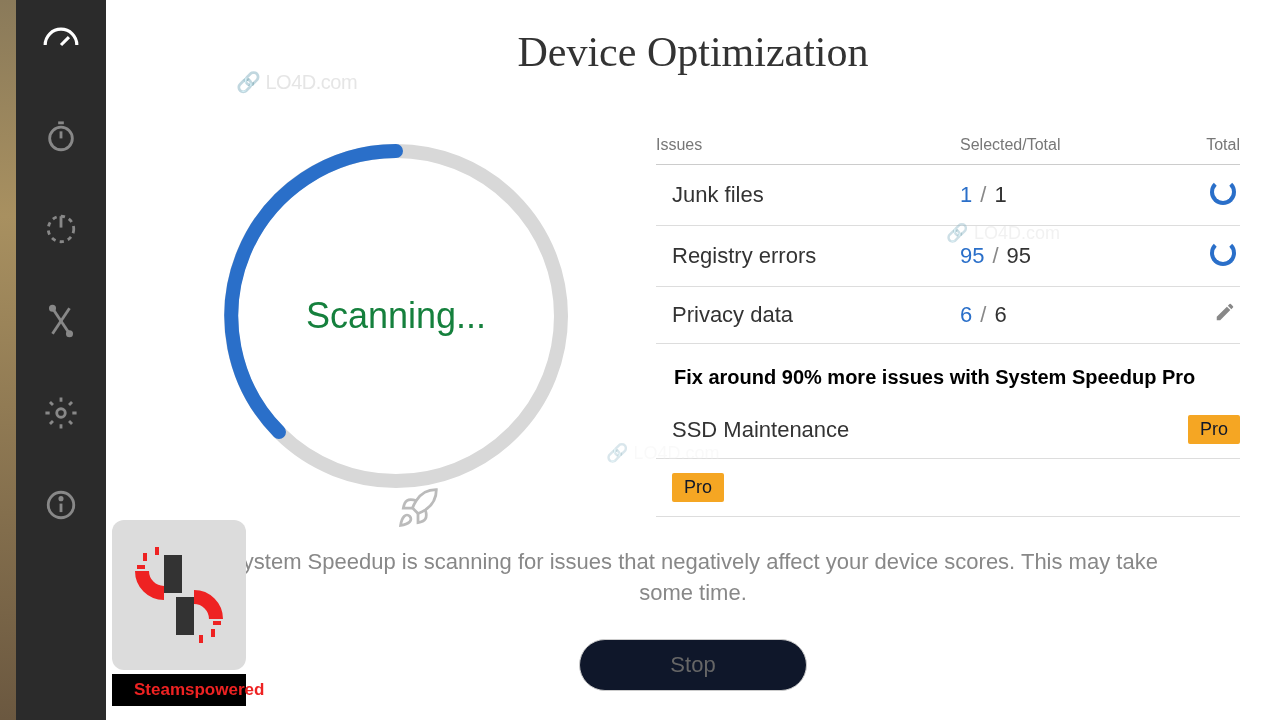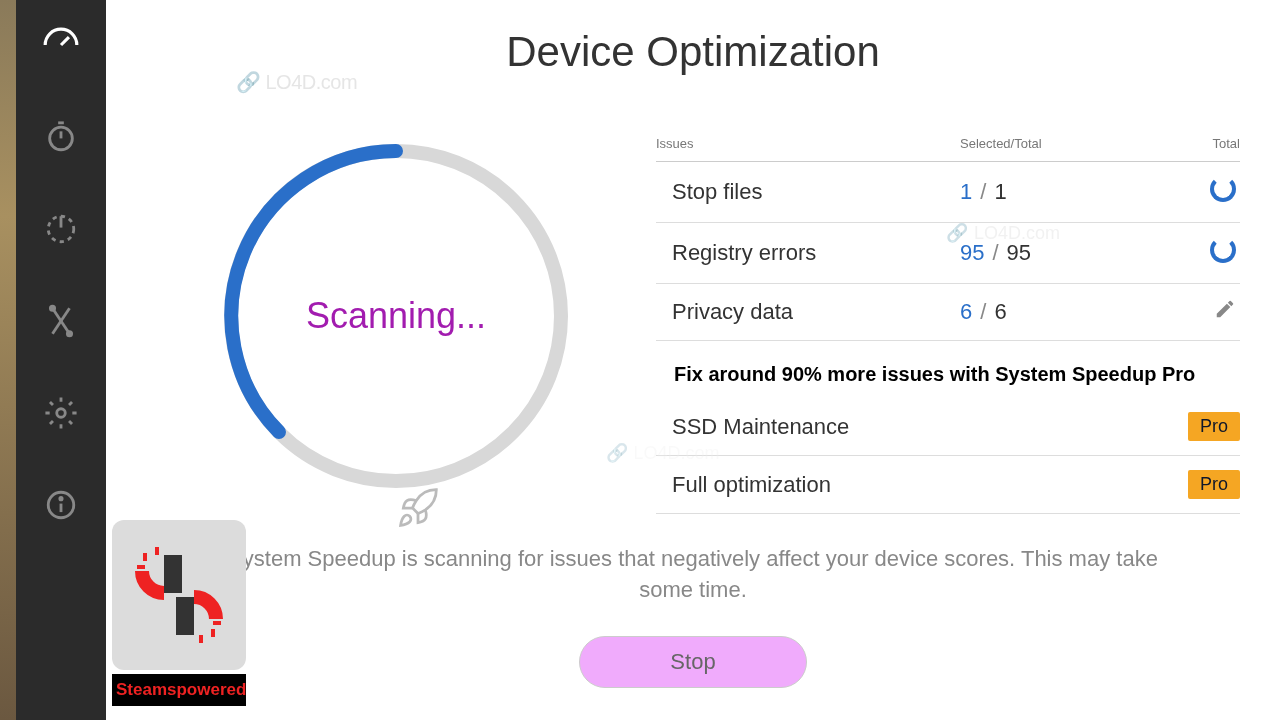--- a/index.html
+++ b/index.html
@@ -2,53 +2,53 @@
 <html><head>
 <meta charset="utf-8">
 <style>
 * { margin: 0; padding: 0; box-sizing: border-box; }
 body { width: 1280px; height: 720px; overflow: hidden; font-family: -apple-system, BlinkMacSystemFont, 'Segoe UI', sans-serif; position: relative; }
 .bg-left { position: absolute; left: 0; top: 0; width: 16px; height: 720px; background: linear-gradient(180deg, #8a7a5a 0%, #a89060 30%, #6b5840 100%); }
 .sidebar { position: absolute; left: 16px; top: 0; width: 90px; height: 720px; background: #2b2b2b; display: flex; flex-direction: column; align-items: center; padding-top: 25px; gap: 52px; }
 .sidebar-item { width: 40px; height: 40px; display: flex; align-items: center; justify-content: center; color: #888; cursor: pointer; }
 .sidebar-item.active { color: #fff; }
 .main { position: absolute; left: 106px; top: 0; right: 0; height: 720px; background: #fff; padding: 20px 40px 0 40px; }
-.title { text-align: center; font-size: 42px; font-weight: 400; color: #333; margin-top: 8px; }
+.title { text-align: center; font-size: 42px; font-weight: 400; color: #333; margin-top: 8px; font-family: Liberation Serif, serif; }
 .watermark1 { position: absolute; left: 130px; top: 70px; font-size: 20px; color: #ccc; font-weight: 500; letter-spacing: -0.5px; opacity: 0.5; }
 .watermark2 { position: absolute; right: 220px; top: 222px; font-size: 18px; color: #ddd; font-weight: 500; opacity: 0.4; }
 .watermark3 { position: absolute; left: 500px; top: 442px; font-size: 18px; color: #eee; font-weight: 500; opacity: 0.3; }
 .content { display: flex; margin-top: 60px; }
 .left-panel { width: 500px; position: relative; display: flex; flex-direction: column; align-items: center; }
 .scan-ring { position: relative; width: 360px; height: 360px; }
 .scan-ring svg { position: absolute; top: 0; left: 0; }
-.scan-text { position: absolute; top: 50%; left: 50%; transform: translate(-50%, -50%); font-size: 36px; color: #a21caf; }
+.scan-text { position: absolute; top: 50%; left: 50%; transform: translate(-50%, -50%); font-size: 36px; color: #15803d; }
 .rocket { position: absolute; bottom: 10px; left: 50%; transform: translateX(-50%); color: #bbb; }
 .right-panel { flex: 1; padding-left: 10px; }
-.table-header { display: flex; padding-bottom: 10px; border-bottom: 1px solid #ccc; color: #777; font-size: 13px; }
+.table-header { display: flex; padding-bottom: 10px; border-bottom: 1px solid #ccc; color: #777; font-size: 16px; }
 .col-issues { flex: 1; }
 .col-selected { width: 200px; text-align: left; margin-left: 36px; }
 .col-edit { width: 80px; text-align: right; }
 .table-row { display: flex; align-items: center; padding: 14px 0 14px 16px; border-bottom: 1px solid #ddd; font-size: 22px; color: #333; }
 .row-label { flex: 1; }
 .row-counts { width: 200px; text-align: left; }
 .row-selected { color: #2a6fc9; }
 .row-sep { color: #888; margin: 0 8px; }
 .row-total { color: #333; }
 .row-action { width: 80px; text-align: right; padding-right: 4px; }
 .spinner { display: inline-block; width: 26px; height: 26px; border: 4px solid #2a6fc9; border-top-color: transparent; border-radius: 50%; }
 .pencil { color: #888; }
 .promo-text { color: #000000; font-size: 20px; padding: 22px 0 12px 18px; font-weight: bold; }
 .pro-row { display: flex; align-items: center; padding: 14px 0 14px 16px; border-bottom: 1px solid #ddd; font-size: 22px; color: #333; }
 .pro-row .row-label { flex: 1; }
 .pro-badge { background: #f5a623; color: #0f172a; padding: 4px 12px; font-size: 18px; border-radius: 2px; }
 .status-text { text-align: center; font-size: 22px; color: #888; margin-top: 30px; padding: 0 60px; line-height: 1.4; }
-.stop-button { display: block; margin: 30px auto 0; padding: 12px 90px; background: #f0abfc; border: 1px solid #ccc; border-radius: 30px; font-size: 22px; color: #666; cursor: pointer; }
+.stop-button { display: block; margin: 30px auto 0; padding: 12px 90px; background: #0f172a; border: 1px solid #ccc; border-radius: 30px; font-size: 22px; color: #666; cursor: pointer; }
 .logo-card { position: absolute; left: 112px; bottom: 14px; width: 134px; }
 .logo-box { width: 134px; height: 150px; background: #dcdcdc; border-radius: 12px; display: flex; align-items: center; justify-content: center; }
-.logo-label { background: #000; color: #e22; text-align: center; padding: 6px 4px; border-radius: 0; font-weight: bold; font-size: 17px; margin-top: 4px; }
+.logo-label { background: #000; color: #e22; text-align: center; padding: 6px 22px; border-radius: 0; font-weight: bold; font-size: 17px; margin-top: 4px; }
 </style>
 </head>
 <body>
 
 <div class="bg-left"></div>
 
 <div class="sidebar">
   <div class="sidebar-item active">
     <svg width="38" height="38" viewBox="0 0 24 24" fill="none" stroke="currentColor" stroke-width="2">
         <path d="M12 2 A10 10 0 0 0 2 12"></path>
@@ -118,21 +118,21 @@
     </div>
 
     <div class="right-panel">
       <div class="table-header">
         <div class="col-issues">Issues</div>
         <div class="col-selected">Selected/Total</div>
         <div class="col-edit">Total</div>
       </div>
 
       <div class="table-row">
-        <div class="row-label">Stop files</div>
+        <div class="row-label">Junk files</div>
         <div class="row-counts">
           <span class="row-selected">1</span><span class="row-sep">/</span><span class="row-total">1</span>
         </div>
         <div class="row-action"><span class="spinner"></span></div>
       </div>
 
       <div class="table-row">
         <div class="row-label">Registry errors</div>
         <div class="row-counts">
           <span class="row-selected">95</span><span class="row-sep">/</span><span class="row-total">95</span>
@@ -152,21 +152,20 @@
         </div>
       </div>
 
       <div class="promo-text">Fix around 90% more issues with System Speedup Pro</div>
 
       <div class="pro-row">
         <div class="row-label">SSD Maintenance</div>
         <span class="pro-badge">Pro</span>
       </div>
       <div class="pro-row">
-        <div class="row-label">Full optimization</div>
         <span class="pro-badge">Pro</span>
       </div>
     </div>
   </div>
 
   <div class="status-text">System Speedup is scanning for issues that negatively affect your device scores. This may take some time.</div>
   <button class="stop-button">Stop</button>
 </div>
 
 <div class="logo-card">

